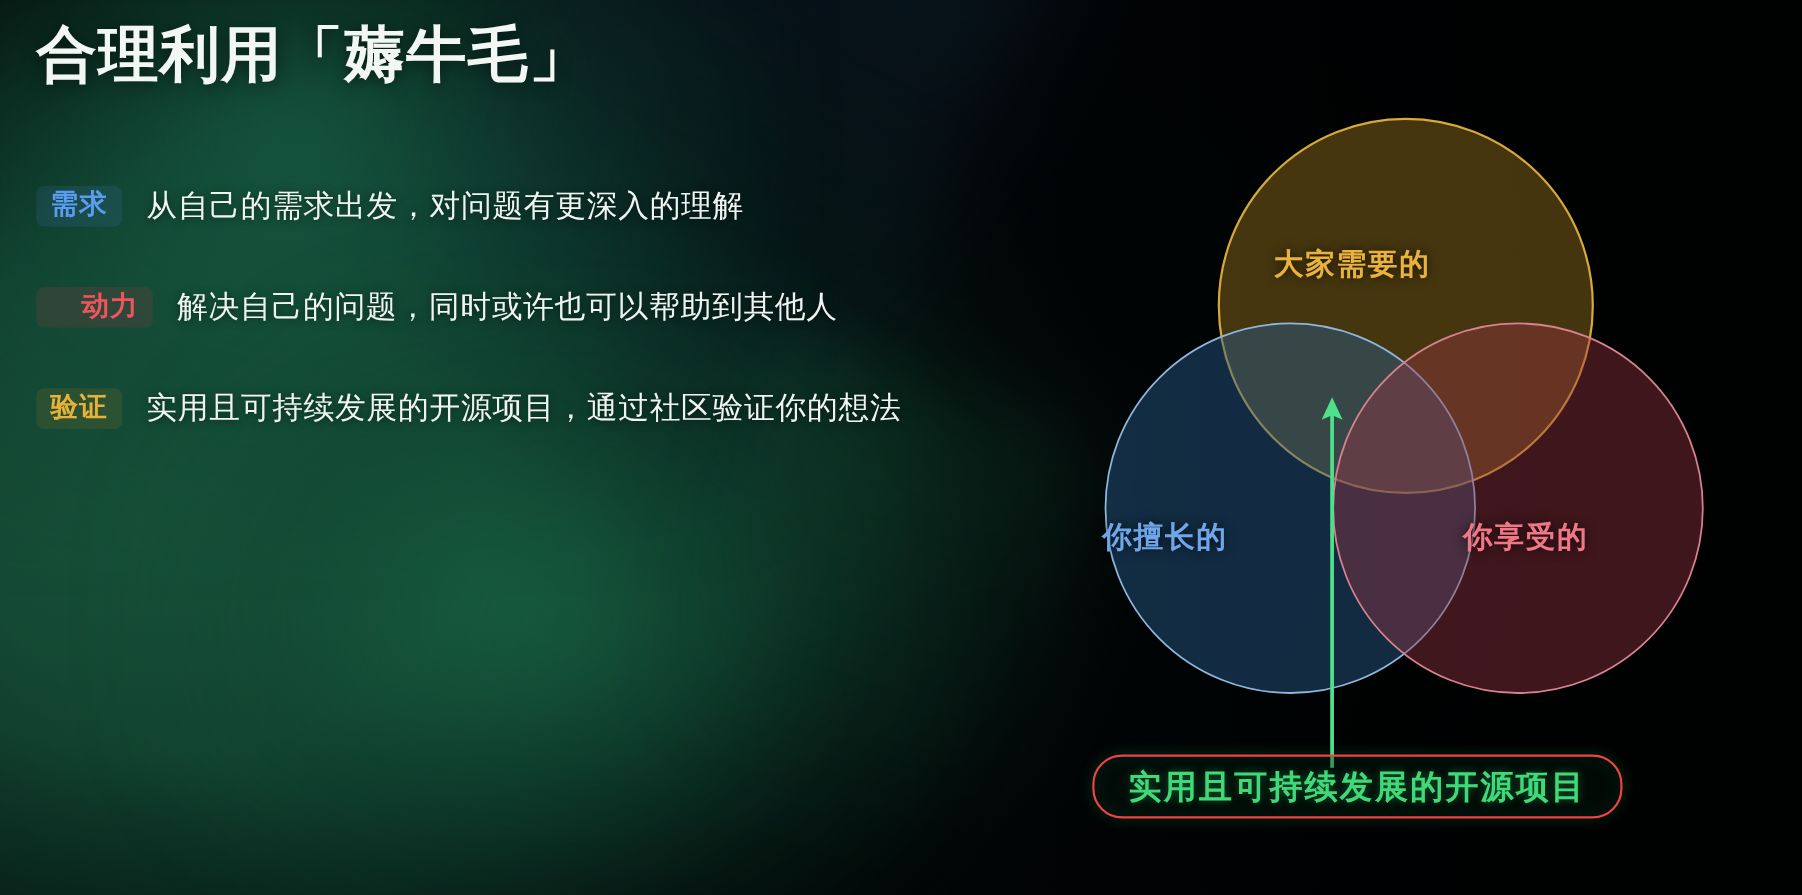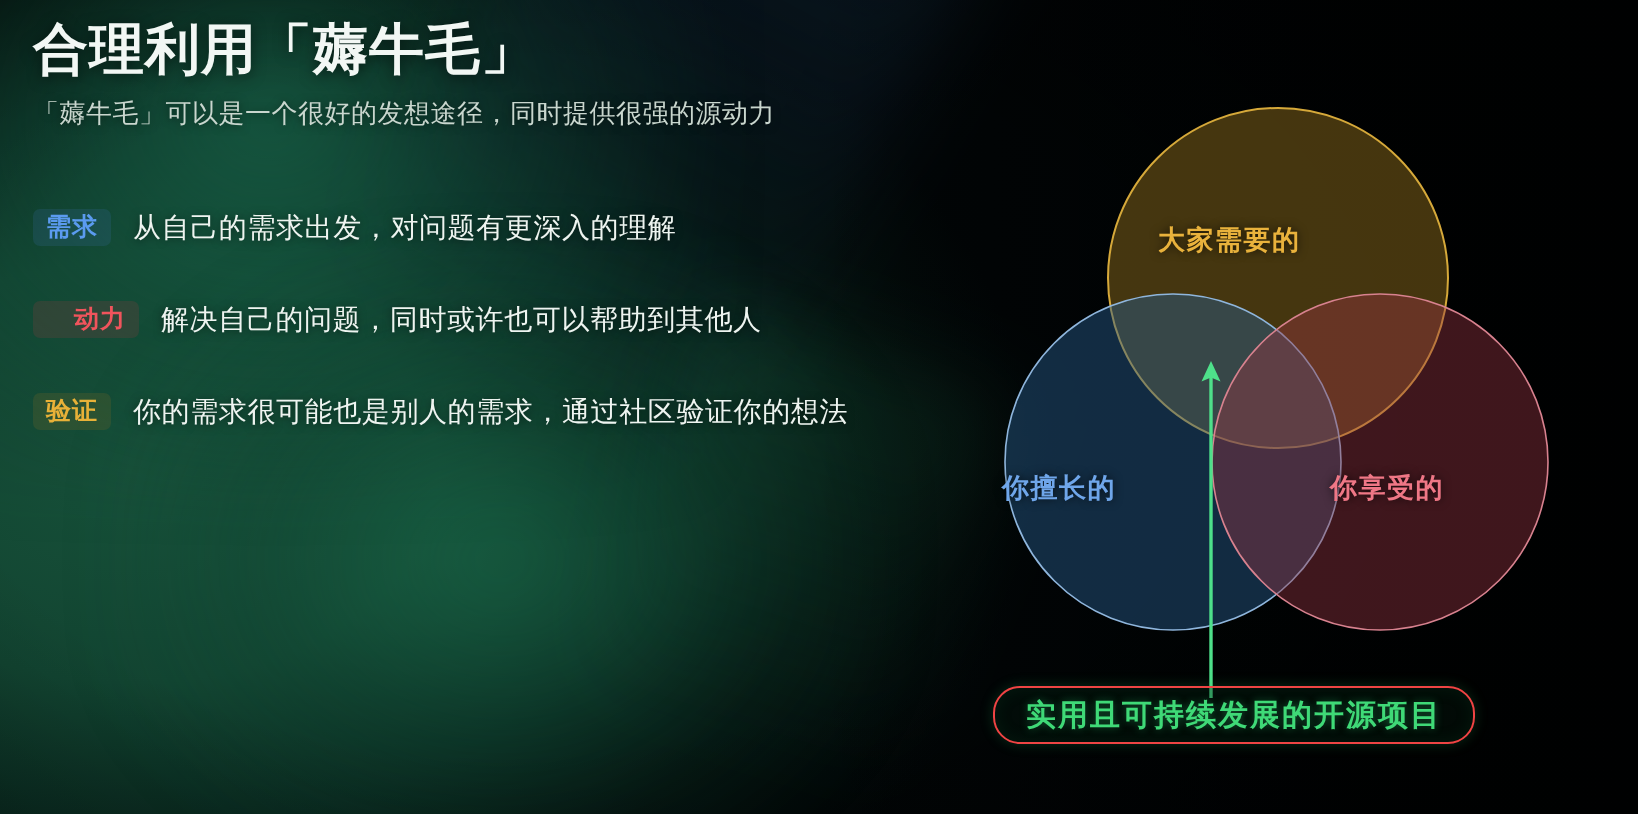--- a/index.html
+++ b/index.html
@@ -93,21 +93,21 @@
     letter-spacing: 0.5px;
     white-space: nowrap;
     text-shadow: 0 1px 8px rgba(0,0,0,0.5);
   }
 
   .point-list {
     margin-top: 78px;
   }
   .point-row {
     display: flex;
-    align-items: flex-start;
+    align-items: flex-end;
     height: 46px;
     margin-bottom: 46px;
   }
   .point-row:last-child { margin-bottom: 0; }
 
   .point-badge {
     flex: 0 0 auto;
     min-width: 58px;
     padding: 5px 10px 7px 10px;
     border-radius: 7px;
@@ -199,37 +199,36 @@
   <div class="bg-glow-mid"></div>
   <div class="bg-streak"></div>
   <div class="bg-streak2"></div>
   <div class="bg-right-dark"></div>
   <div class="bg-vignette"></div>
 
   <div class="left-col">
 
     <div class="slide-title">合理利用「薅牛毛」</div>
 
-    <div class="slide-subtitle">「薅牛毛」可以是一个很好的发想途径，同时提供很强的源动力</div>
 
     <div class="point-list">
 
       <div class="point-row">
         <span class="point-badge badge-req">需求</span>
         <span class="point-text">从自己的需求出发，对问题有更深入的理解</span>
       </div>
 
       <div class="point-row">
         <span class="point-badge badge-mot">动力</span>
         <span class="point-text">解决自己的问题，同时或许也可以帮助到其他人</span>
       </div>
 
       <div class="point-row">
         <span class="point-badge badge-val">验证</span>
-        <span class="point-text">你的需求很可能也是别人的需求，通过社区验证你的想法</span>
+        <span class="point-text">实用且可持续发展的开源项目，通过社区验证你的想法</span>
       </div>
 
 
     </div>
   </div>
 
   <div class="venn-wrap">
     <svg class="venn-svg" width="700" height="640" viewBox="0 0 700 640">
       <defs>
         <marker id="arrowhead" markerWidth="7" markerHeight="7" refX="3.2" refY="3.4" orient="auto">

